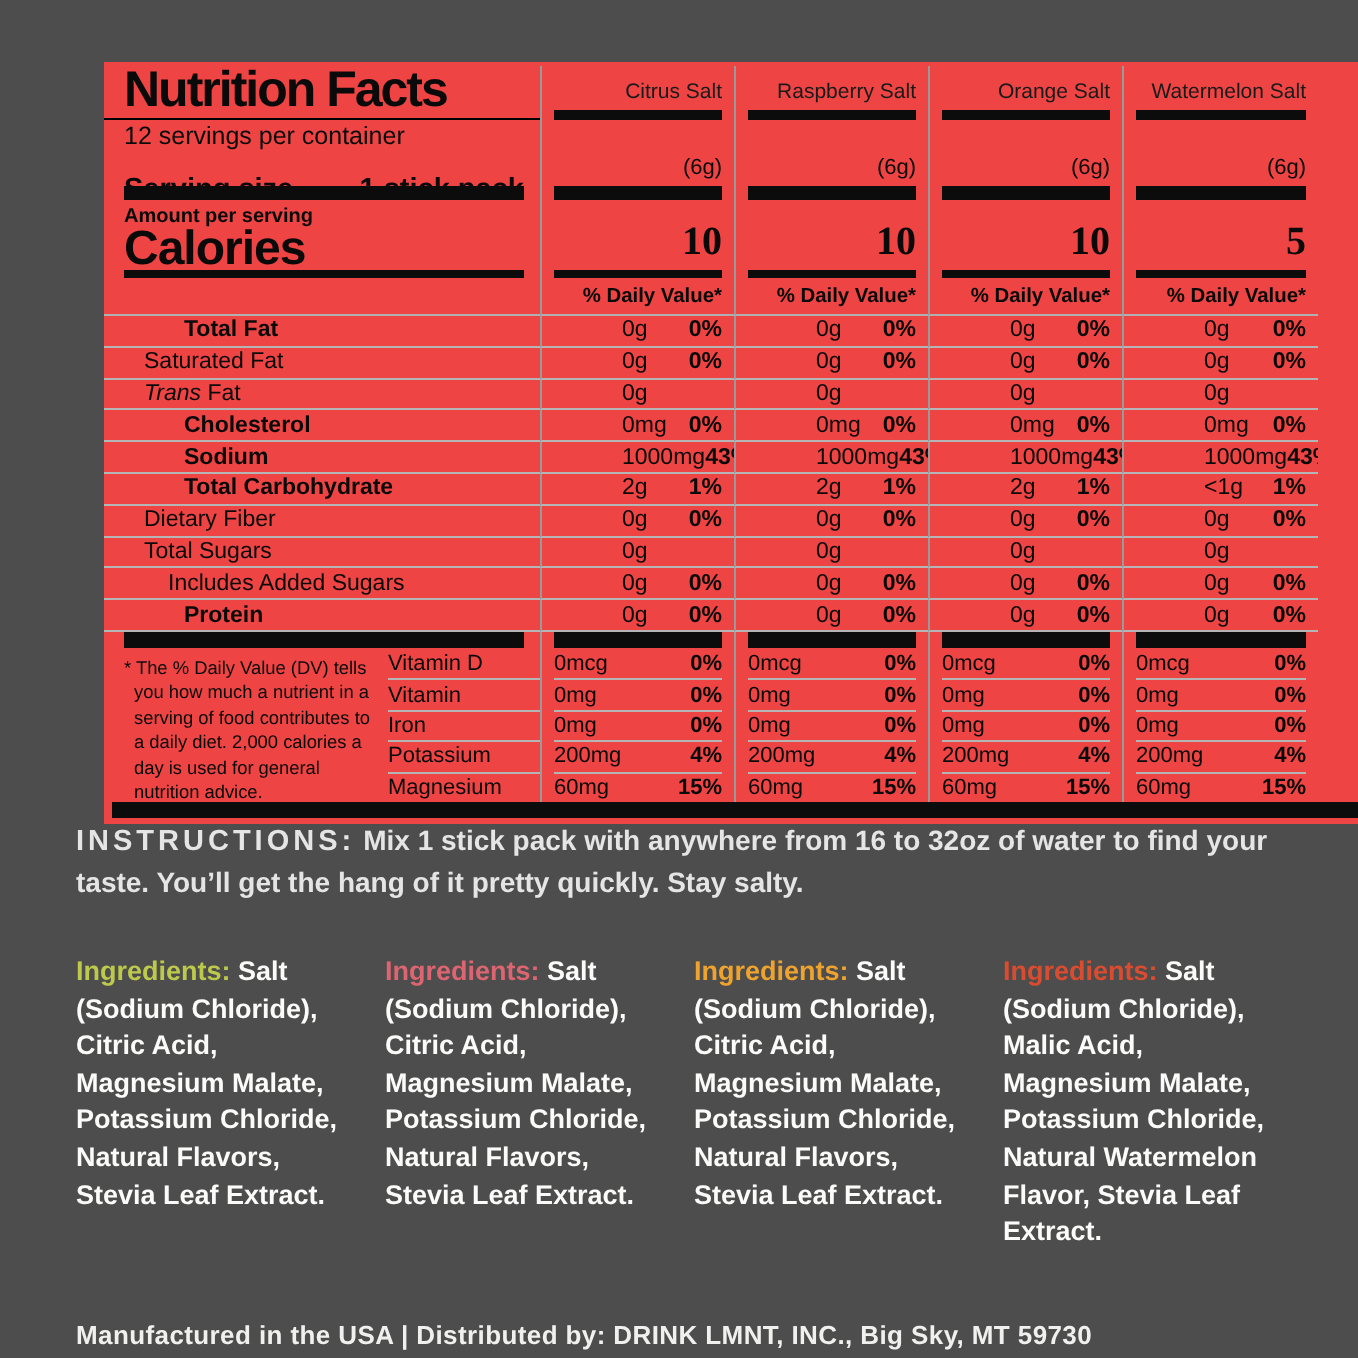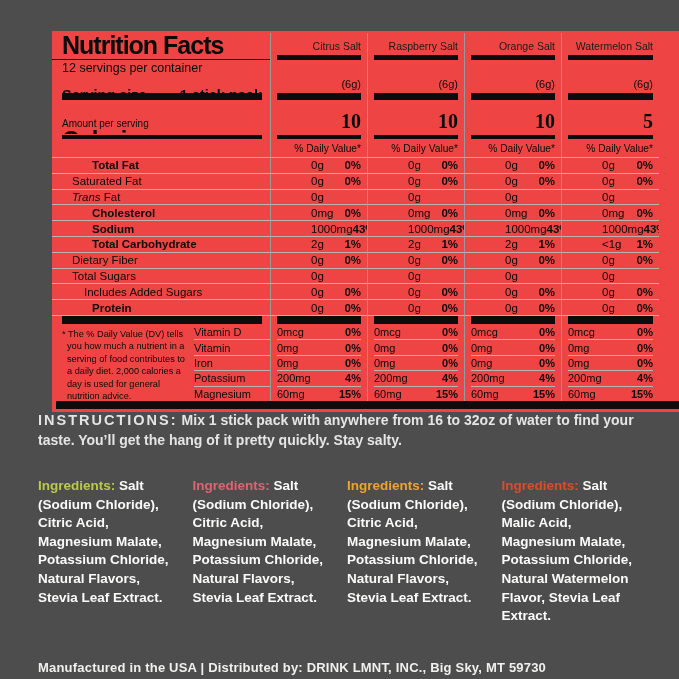--- a/index.html
+++ b/index.html
@@ -32,32 +32,32 @@
   .band-b{height:33px;}
   .servings{font-size:12.5px;line-height:14px;padding-top:1px;}
   .serving-size{display:flex;justify-content:space-between;font-size:14.5px;font-weight:700;line-height:17px;margin-top:12px;}
   .band-b .fc{display:flex;align-items:flex-end;justify-content:flex-end;}
   .grams{font-size:11px;padding-bottom:3px;}
 
   .band-c{height:8px;}
   .band-c .lc,.band-c .fc{display:flex;align-items:flex-start;}
 
   .band-d{height:33px;}
-  .aps{font-size:10px;font-weight:400;line-height:11px;padding-top:17px;}
+  .aps{font-size:10px;font-weight:700;line-height:11px;padding-top:2px;}
   .cal-label{font-size:24px;font-weight:800;line-height:22px;letter-spacing:-0.5px;}
   .band-d .fc{display:flex;align-items:flex-end;justify-content:flex-end;}
   .cal-num{font-size:20px;font-weight:800;line-height:26px;font-family:Liberation Serif, serif;}
 
   .band-e{height:6px;}
   .band-e .lc,.band-e .fc{display:flex;align-items:center;}
 
   .band-f{height:18px;}
   .band-f .lc{border-bottom:1px solid #b0b0b0;}
   .band-f .fc{border-bottom:1px solid #b0b0b0;display:flex;align-items:center;justify-content:flex-end;}
-  .dv-head{font-size:10.2px;font-weight:400;white-space:nowrap;}
+  .dv-head{font-size:10.2px;font-weight:700;white-space:nowrap;}
 
   .nrow{height:15.8px;}
   .nrow .lc,.nrow .fc{border-bottom:1px solid #b5b5b5;display:flex;align-items:center;font-size:11.5px;padding-left:40px;}
   .nrow .lc.bold{font-weight:700;}
   .nrow .lc.indent{padding-left:20px;}
   .nrow .lc.indent2{padding-left:32px;}
   .nrow .fc{justify-content:space-between;}
   .pct{font-weight:700;}
 
   .band-g{height:9px;}

